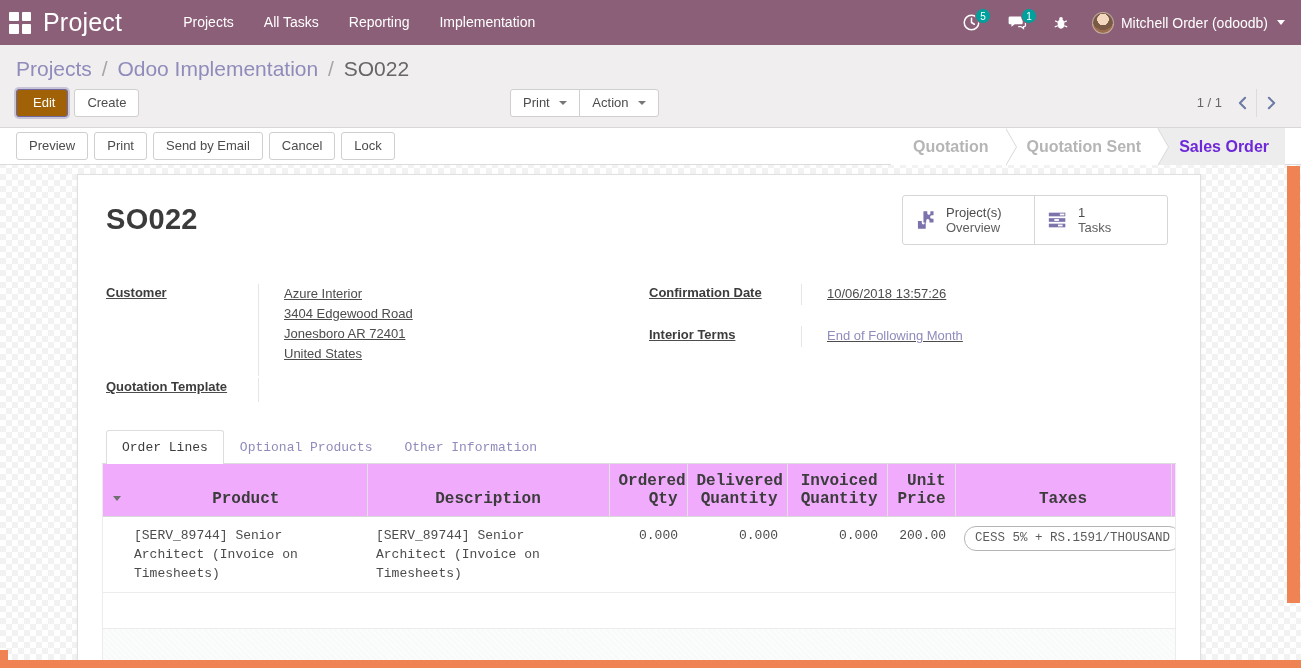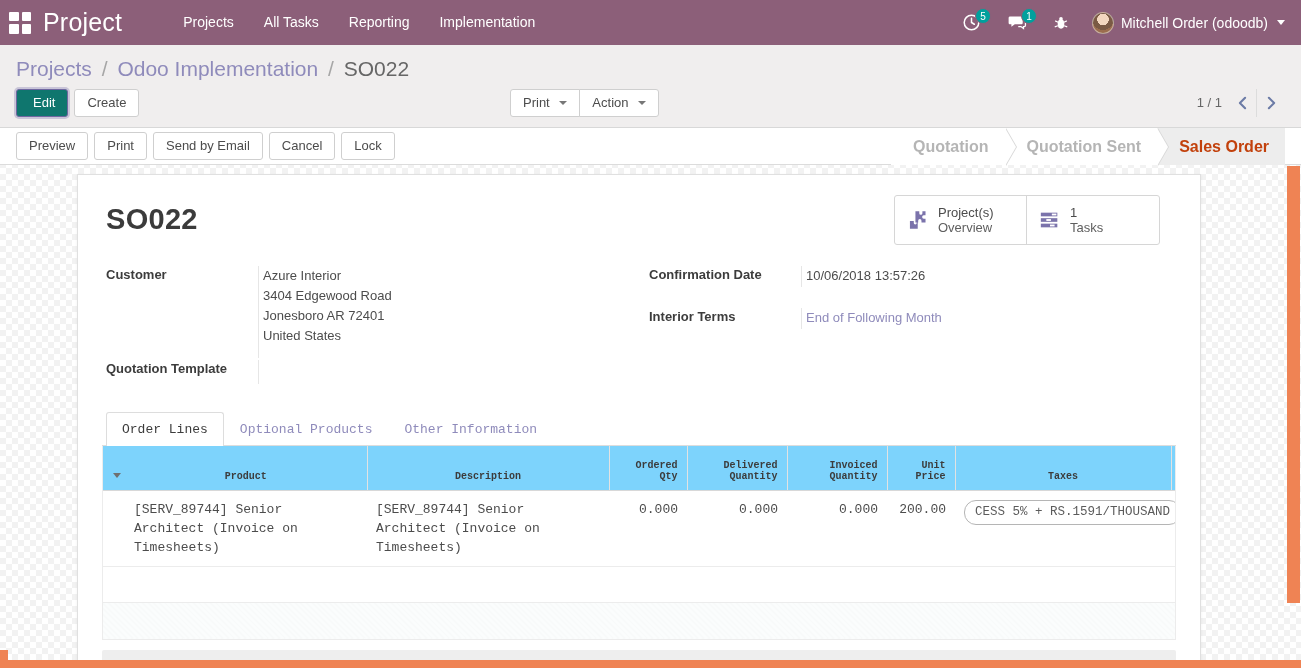--- a/index.html
+++ b/index.html
@@ -139,21 +139,21 @@
     border: 1px solid #cfcfcf;
     background: #ffffff;
     color: #4c4c4c;
     border-radius: 3px;
     padding: 6px 12px;
     cursor: pointer;
     line-height: 14px;
     white-space: nowrap;
   }
   .btn-primary-focus {
-    background: #0f766e;
+    background: #a16207;
     border-color: #6f67a0;
     color: #ffffff;
     box-shadow: 0 0 0 2px rgba(129,121,175,.35);
     padding-left: 16px;
   }
   .btn-edit { margin-right: 6px; min-width: 46px; }
   .cp-mid {
     position: absolute;
     left: 510px;
     display: flex; align-items: center;
@@ -233,21 +233,21 @@
     right: -12px; top: 50%;
     margin-top: -19px;
     width: 0; height: 0;
     border-top: 19px solid transparent;
     border-bottom: 19px solid transparent;
     border-left: 11px solid #d8d8d8;
     z-index: 1;
   }
   .status-step.active {
     background: #ededed;
-    color: #c2410c;
+    color: #6d28d9;
   }
   .status-step.active::after { border-left-color: #ededed; }
   .status-step:last-child::after,
   .status-step:last-child::before { display: none; }
 
   
   .sheet-wrap {
     position: absolute;
     top: 166px; left: 0;
     width: 1301px; height: 502px;
@@ -267,21 +267,21 @@
     font-size: 29px;
     font-weight: bold;
     color: #3b3b3b;
     margin: 4px 0 0 4px;
     letter-spacing: .3px;
   }
 
   
   .stat-buttons {
     position: absolute;
-    right: 40px; top: 20px;
+    right: 32px; top: 20px;
     display: flex;
     border: 1px solid #d6d6d6;
     border-radius: 3px;
     background: #fff;
   }
   .stat-btn {
     display: flex; align-items: center;
     gap: 9px;
     padding: 9px 12px;
     border-right: 1px solid #d6d6d6;
@@ -293,38 +293,39 @@
   }
   .stat-btn:last-child { border-right: none; }
   .stat-btn .stat-text { display: flex; flex-direction: column; color: #5f5f5f; }
   .stat-btn .stat-text .l1 { color: #4c4c4c; }
   .puzzle-icon { flex: none; }
   .bars-icon { flex: none; }
 
   
   .form-grid {
     display: flex;
-    margin-top: 30px;
+    margin-top: 48px;
     padding-left: 4px;
+    text-decoration: underline;
   }
   .form-col { width: 50%; }
   .form-col.right { padding-left: 8px; }
   .field-row { display: flex; margin-bottom: 2px; min-height: 21px; }
   .field-label {
     width: 152px;
     font-weight: bold;
     font-size: 13px;
     color: #3c3c3c;
     padding-top: 1px;
     flex: none;
   }
   .field-value {
     flex: 1;
     border-left: 1px solid #e6e6e6;
-    padding-left: 4px;
+    padding-left: 25px;
     min-height: 21px;
     color: #4c4c4c;
     line-height: 20px;
   }
   .field-value.tall { min-height: 92px; }
   .field-value.tall2 { min-height: 24px; }
   .link { color: #8f8bbb; cursor: pointer; }
   .addr-line { display: block; color: #4c4c4c; }
 
   
@@ -358,24 +359,24 @@
     border-left: 1px solid #ececec;
     border-right: 1px solid #ececec;
   }
   table.lines {
     width: 1152px;
     border-collapse: collapse;
     font-size: 13px;
     table-layout: fixed;
   }
   table.lines thead th {
-    background: #7dd3fc;
+    background: #f0abfc;
     color: #3c3c3c;
     font-weight: bold;
-    font-size: 10px;
+    font-size: 16px;
     padding: 8px 9px;
     vertical-align: bottom;
     border-right: 1px solid #e2e2e2;
     border-bottom: 1px solid #d8d8d8;
     height: 44px;
   }
   table.lines thead th.num { text-align: right; }
   table.lines thead th.handle { width: 22px; padding: 8px 2px 8px 8px; border-right: none; }
   table.lines tbody td {
     padding: 9px 9px;

